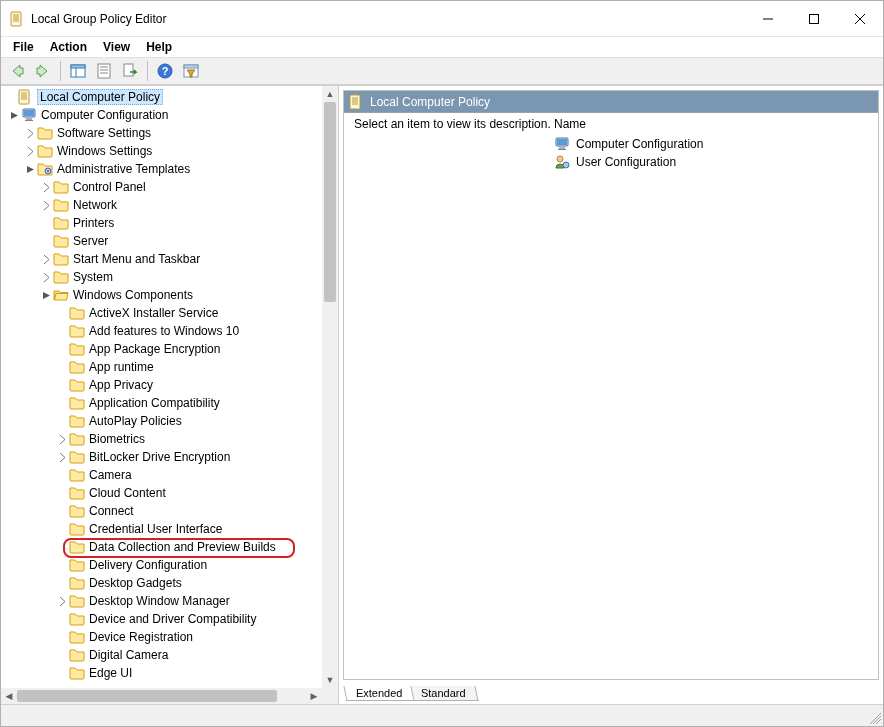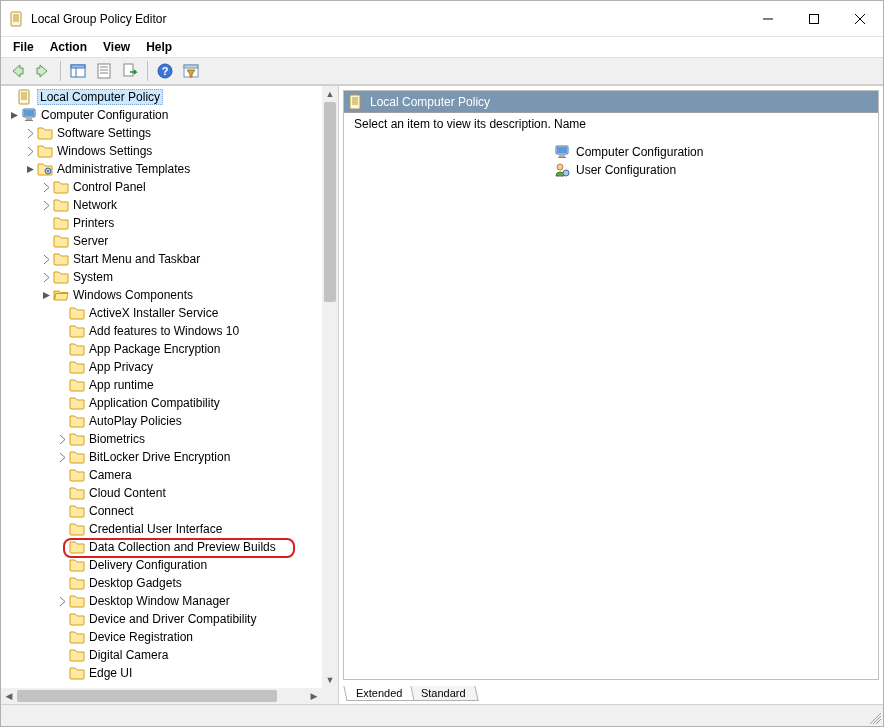--- a/index.html
+++ b/index.html
@@ -169,21 +169,21 @@
     font-size: 12px;
     border-bottom: 1px solid #a0a0a0;
   }
   .right-body {
     flex: 1;
     display: flex;
     padding: 4px 10px;
   }
   .desc-col { flex: 0 0 200px; }
   .list-col { flex: 1; }
-  .list-col .hdr { font-size: 12px; margin-bottom: 12px; }
+  .list-col .hdr { font-size: 12px; margin-bottom: 4px; }
   .list-item {
     display: flex; align-items: center; gap: 6px;
     height: 18px;
   }
   .tabs {
     height: 20px;
     display: flex;
     align-items: flex-end;
     padding-left: 2px;
     border-top: 1px solid #fff;
@@ -568,31 +568,31 @@
             <span class="lbl">App Package Encryption</span>
           </div>
         <div class="tree-row">
             <span class="indent" style="width:52px"></span>
             <span class="exp noexp"></span>
             <span class="ico">
               <svg width="16" height="16">
                 <use href="#i-folder"></use>
               </svg>
             </span>
+            <span class="lbl">App runtime</span>
+          </div>
+        <div class="tree-row">
+            <span class="indent" style="width:52px"></span>
+            <span class="exp noexp"></span>
+            <span class="ico">
+              <svg width="16" height="16">
+                <use href="#i-folder"></use>
+              </svg>
+            </span>
             <span class="lbl">App Privacy</span>
-          </div>
-        <div class="tree-row">
-            <span class="indent" style="width:52px"></span>
-            <span class="exp noexp"></span>
-            <span class="ico">
-              <svg width="16" height="16">
-                <use href="#i-folder"></use>
-              </svg>
-            </span>
-            <span class="lbl">App runtime</span>
           </div>
         <div class="tree-row">
             <span class="indent" style="width:52px"></span>
             <span class="exp noexp"></span>
             <span class="ico">
               <svg width="16" height="16">
                 <use href="#i-folder"></use>
               </svg>
             </span>
             <span class="lbl">Application Compatibility</span>

